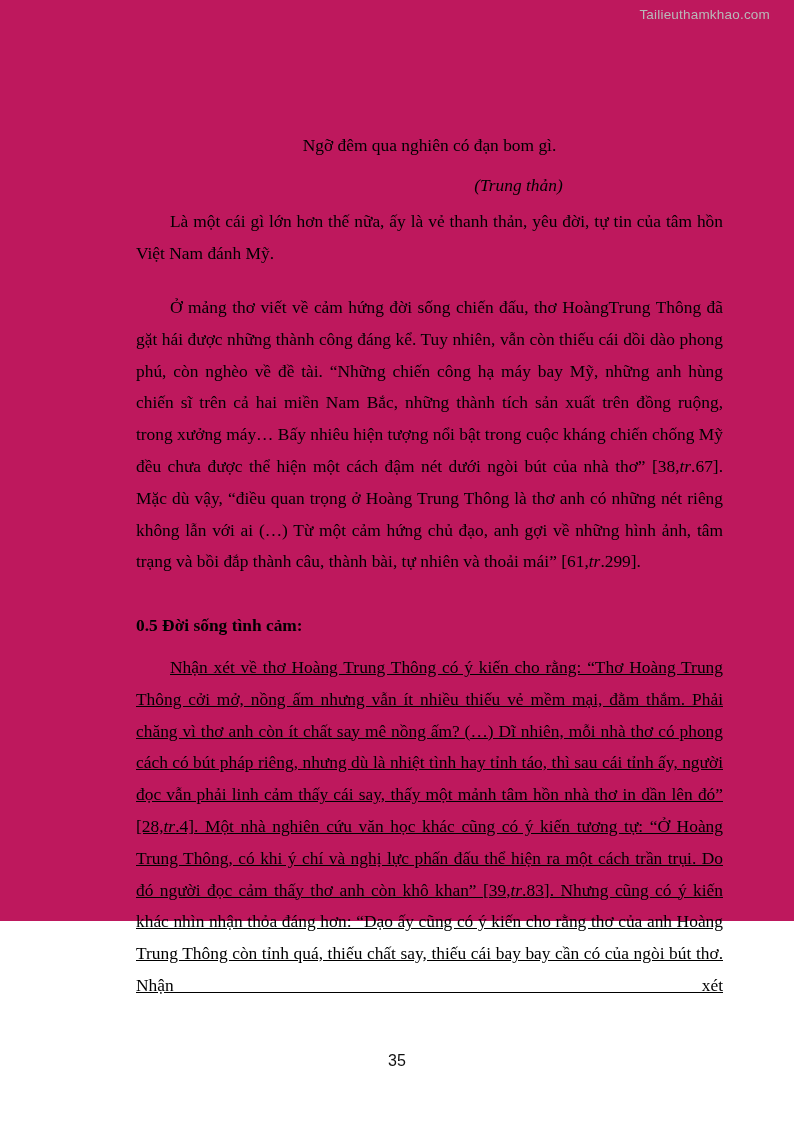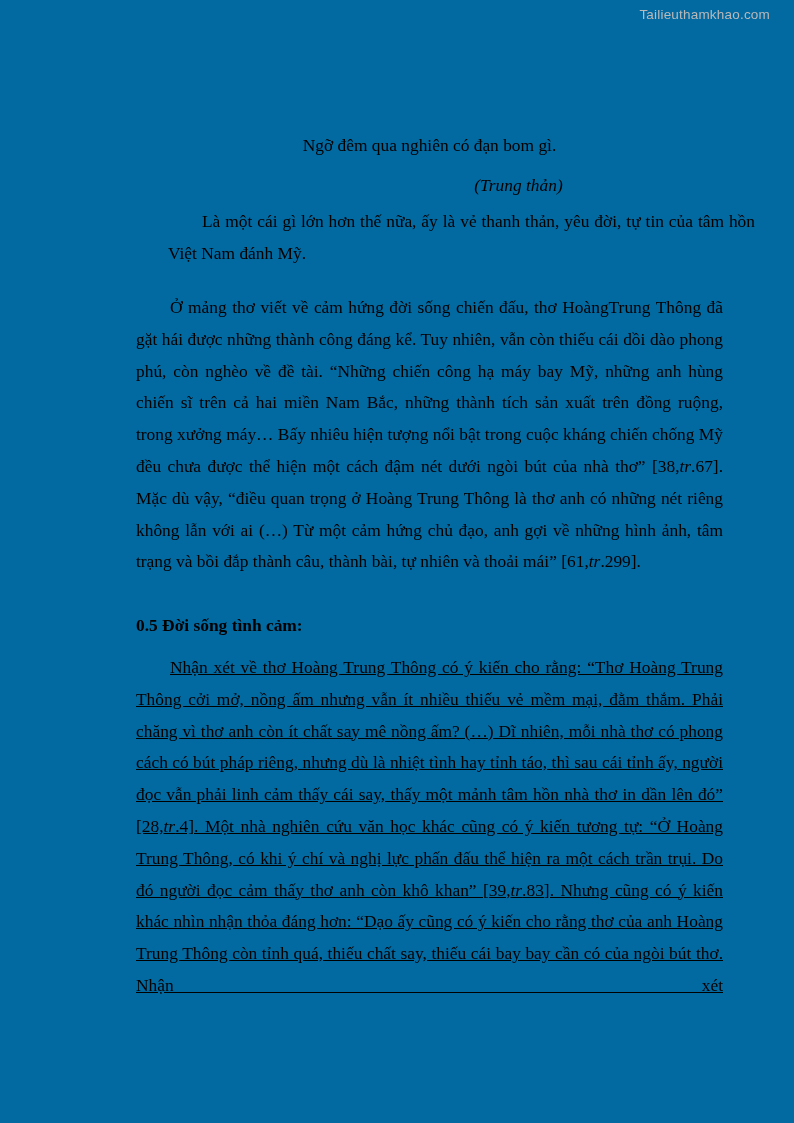--- a/index.html
+++ b/index.html
@@ -14,22 +14,22 @@
     overflow: hidden;
     font-family: "Liberation Serif", "DejaVu Serif", serif;
     color: #000000;
     -webkit-font-smoothing: antialiased;
   }
 
   #page {
     position: absolute;
     inset: 0;
     width: 794px;
-    height: 1123px;
-    background: #0369a1;
+    height: 921px;
+    background: #be185d;
   }
 
   
   .watermark {
     position: absolute;
     top: 7px;
     right: 24px;
     font-family: "Liberation Sans", "DejaVu Sans", sans-serif;
     font-size: 13.5px;
     letter-spacing: 0.2px;
@@ -110,21 +110,21 @@
     left: 0;
     right: 0;
     top: 1052px;
     text-align: center;
     font-family: "Liberation Sans", "DejaVu Sans", sans-serif;
     font-size: 16px;
     color: #111;
   }
 
   
-  #para-1 { top: 206px; margin-left: 32px; }
+  #para-1 { top: 206px; }
   #para-2 { top: 292px; }
   #heading-13 { top: 610px; }
   #para-3 { top: 652px; }
 </style>
 </head>
 <body>
 
 <div id="page">
 
   <div class="watermark">Tailieuthamkhao.com</div>
@@ -146,14 +146,15 @@
     <div class="heading" id="heading-13">
       <span>0.5 Đời sống tình cảm:</span>
     </div>
 
     <div class="body-block" id="para-3">
       <p class="justify-all"><span>Nhận xét về thơ Hoàng Trung Thông có ý kiến cho rằng: “Thơ Hoàng Trung Thông cởi mở, nồng ấm nhưng vẫn ít nhiều thiếu vẻ mềm mại, đằm thắm. Phải chăng vì thơ anh còn ít chất say mê nồng ấm? (…) Dĩ nhiên, mỗi nhà thơ có phong cách có bút pháp riêng, nhưng dù là nhiệt tình hay tỉnh táo, thì sau cái tỉnh ấy, người đọc vẫn phải linh cảm thấy cái say, thấy một mảnh tâm hồn nhà thơ in dần lên đó” [28,</span><span class="cit">tr</span><span>.4]. Một nhà nghiên cứu văn học khác cũng có ý kiến tương tự: “Ở Hoàng Trung Thông, có khi ý chí và nghị lực phấn đấu thể hiện ra một cách trần trụi. Do đó người đọc cảm thấy thơ anh còn khô khan” [39,</span><span class="cit">tr</span><span>.83]. Nhưng cũng có ý kiến khác nhìn nhận thỏa đáng hơn: “Dạo ấy cũng có ý kiến cho rằng thơ của anh Hoàng Trung Thông còn tỉnh quá, thiếu chất say, thiếu cái bay bay cần có của ngòi bút thơ. Nhận xét</span></p>
     </div>
 
   </div>
 
+  <div class="page-number">35</div>
 
 </div>
 
 </body></html>

